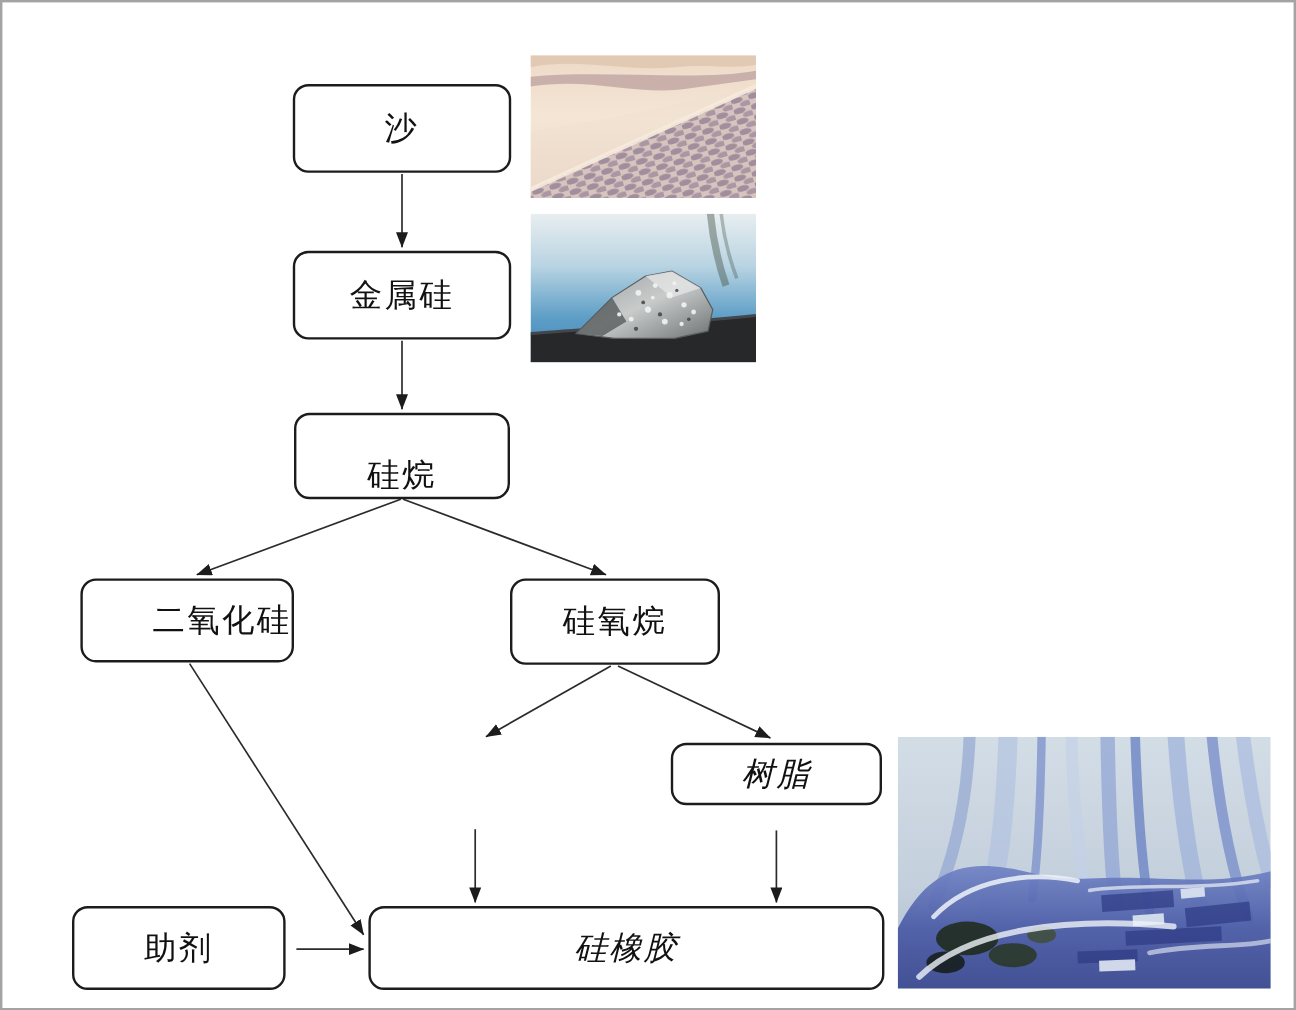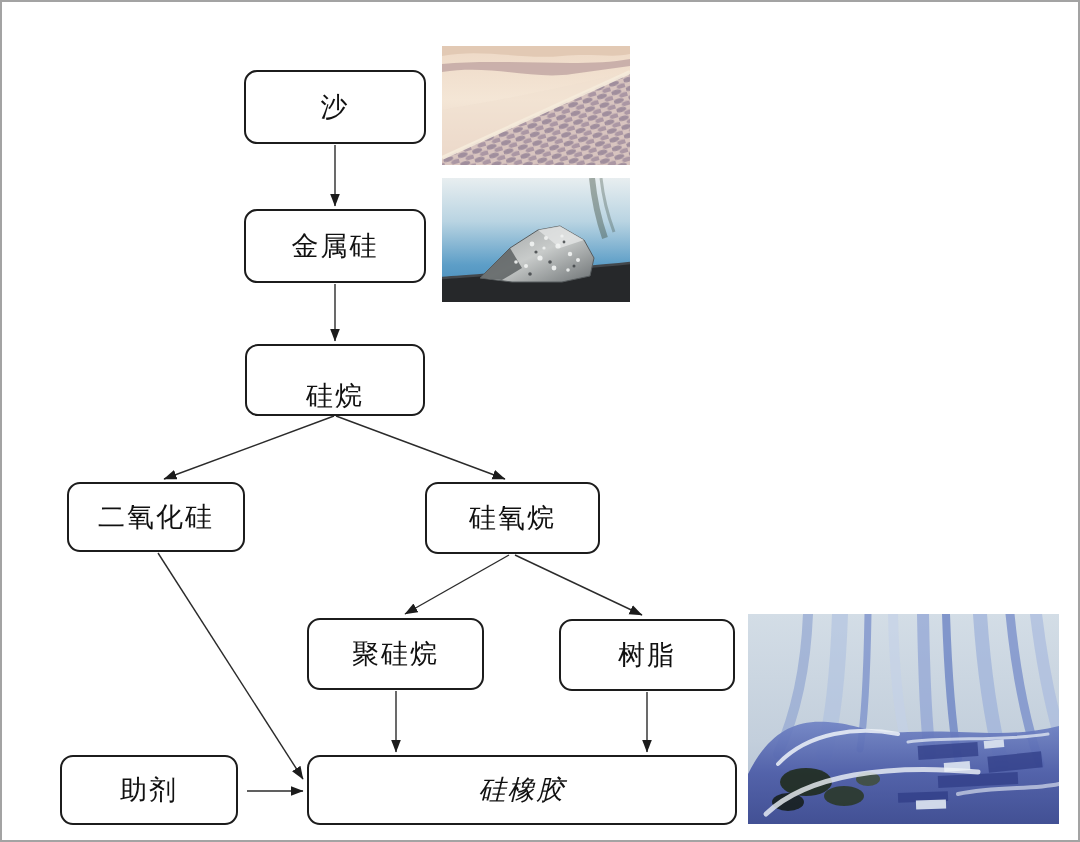--- a/index.html
+++ b/index.html
@@ -38,30 +38,27 @@
 
   <div class="node" style="left:242px;top:68px;width:182px;height:74px;">
     <span>沙</span>
   </div>
   <div class="node" style="left:242px;top:207px;width:182px;height:74px;font-family:Liberation Serif, serif;">
     <span>金属硅</span>
   </div>
   <div class="node" style="left:243px;top:342px;width:180px;height:72px;align-items:flex-end;">
     <span>硅烷</span>
   </div>
-  <div class="node" style="left:65px;top:480px;width:178px;height:70px;">
+  <div class="node" style="left:65px;top:480px;width:178px;height:70px;justify-content:flex-end;">
     <span>二氧化硅</span>
   </div>
   <div class="node" style="left:423px;top:480px;width:175px;height:72px;text-align:center;">
     <span>硅氧烷</span>
   </div>
-  <div class="node" style="left:305px;top:616px;width:177px;height:72px;">
-    <span>聚硅烷</span>
-  </div>
-  <div class="node" style="left:557px;top:617px;width:176px;height:72px;">
+  <div class="node" style="left:557px;top:617px;width:176px;height:52px;font-style:italic;">
     <span>树脂</span>
   </div>
   <div class="node" style="left:58px;top:753px;width:178px;height:70px;">
     <span>助剂</span>
   </div>
   <div class="node" style="left:305px;top:753px;width:430px;height:70px;font-style:italic;">
     <span>硅橡胶</span>
   </div>
 
   <div class="photo" style="left:440px;top:44px;width:188px;height:119px;">

